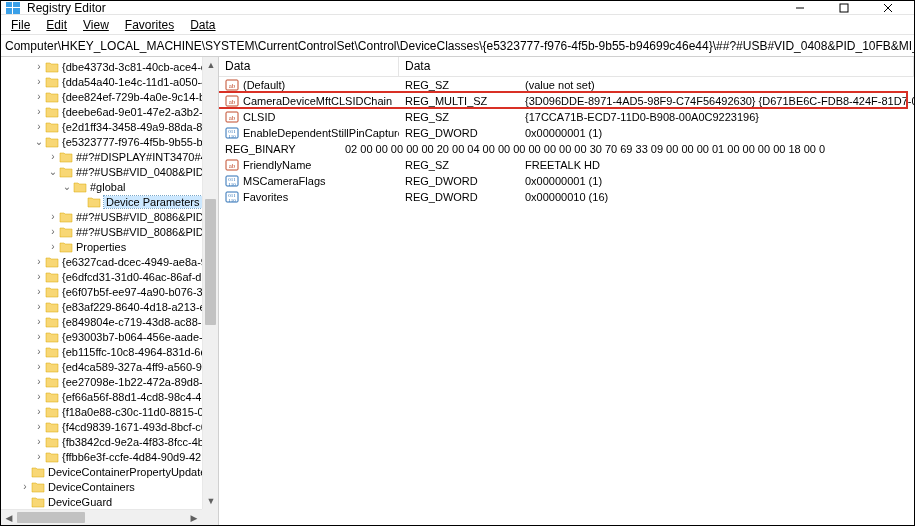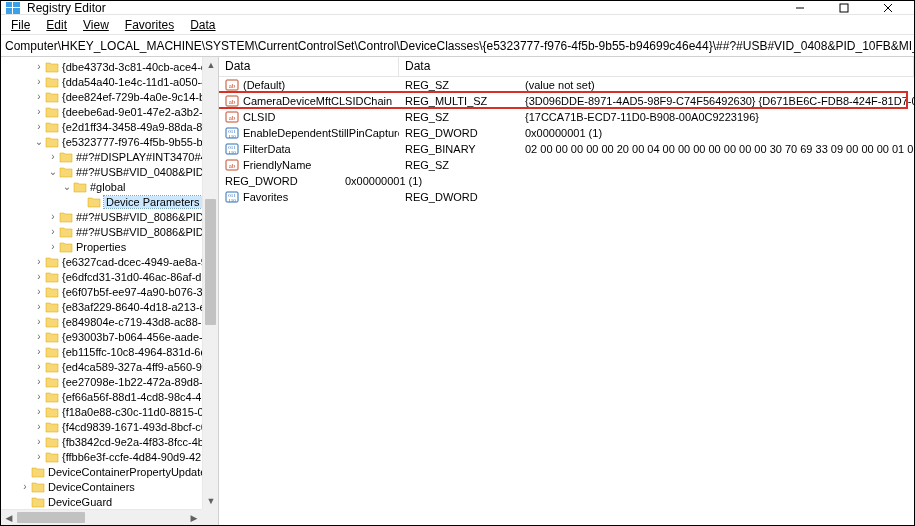--- a/index.html
+++ b/index.html
@@ -553,58 +553,60 @@
                 <text x="7" y="7" font-size="5" text-anchor="middle" fill="#2a6fb5" font-family="Consolas">011</text>
                 <text x="7" y="12" font-size="5" text-anchor="middle" fill="#2a6fb5" font-family="Consolas">110</text>
               </svg>
             </span>
             <span>EnableDependentStillPinCapture</span>
           </div>
           <div class="cell col-type">REG_DWORD</div>
           <div class="cell col-data">0x00000001 (1)</div>
         </div>
         <div class="list-row">
-          <div class="cell col-name">
-            <span class="val-icon">
-              <svg width="14" height="14" viewBox="0 0 14 14">
-                <rect x="1" y="2" width="12" height="10" rx="1" fill="#fff" stroke="#2a6fb5"></rect>
-                <text x="7" y="7" font-size="5" text-anchor="middle" fill="#2a6fb5" font-family="Consolas">011</text>
-                <text x="7" y="12" font-size="5" text-anchor="middle" fill="#2a6fb5" font-family="Consolas">110</text>
-              </svg>
-            </span>
-            <span>FilterData</span>
-          </div>
           <div class="cell col-type">REG_BINARY</div>
           <div class="cell col-data">02 00 00 00 00 00 20 00 04 00 00 00 00 00 00 00 30 70 69 33 09 00 00 00 01 00 00 00 00 18 00 0</div>
         </div>
         <div class="list-row">
           <div class="cell col-name">
             <span class="val-icon">
               <svg width="14" height="14" viewBox="0 0 14 14">
                 <rect x="1" y="2" width="12" height="10" rx="1" fill="#fff" stroke="#c14b2a"></rect>
                 <text x="7" y="10" font-size="7" text-anchor="middle" fill="#c14b2a" font-family="Consolas">ab</text>
               </svg>
             </span>
             <span>FriendlyName</span>
           </div>
           <div class="cell col-type">REG_SZ</div>
-        </div>
-        <div class="list-row">
+          <div class="cell col-data">FREETALK HD</div>
+        </div>
+        <div class="list-row">
+          <div class="cell col-name">
+            <span class="val-icon">
+              <svg width="14" height="14" viewBox="0 0 14 14">
+                <rect x="1" y="2" width="12" height="10" rx="1" fill="#fff" stroke="#2a6fb5"></rect>
+                <text x="7" y="7" font-size="5" text-anchor="middle" fill="#2a6fb5" font-family="Consolas">011</text>
+                <text x="7" y="12" font-size="5" text-anchor="middle" fill="#2a6fb5" font-family="Consolas">110</text>
+              </svg>
+            </span>
+            <span>MSCameraFlags</span>
+          </div>
           <div class="cell col-type">REG_DWORD</div>
           <div class="cell col-data">0x00000001 (1)</div>
         </div>
         <div class="list-row">
           <div class="cell col-name">
             <span class="val-icon">
               <svg width="14" height="14" viewBox="0 0 14 14">
                 <rect x="1" y="2" width="12" height="10" rx="1" fill="#fff" stroke="#2a6fb5"></rect>
                 <text x="7" y="7" font-size="5" text-anchor="middle" fill="#2a6fb5" font-family="Consolas">011</text>
                 <text x="7" y="12" font-size="5" text-anchor="middle" fill="#2a6fb5" font-family="Consolas">110</text>
               </svg>
             </span>
             <span>Favorites</span>
           </div>
           <div class="cell col-type">REG_DWORD</div>
+          <div class="cell col-data">0x00000010 (16)</div>
         </div>
       </div>
     <div class="highlight-box" id="hl" style="left: -2px; top: 34px; width: 691px; height: 18px;"></div>
   </div>
 </div>
 
 </body></html>

